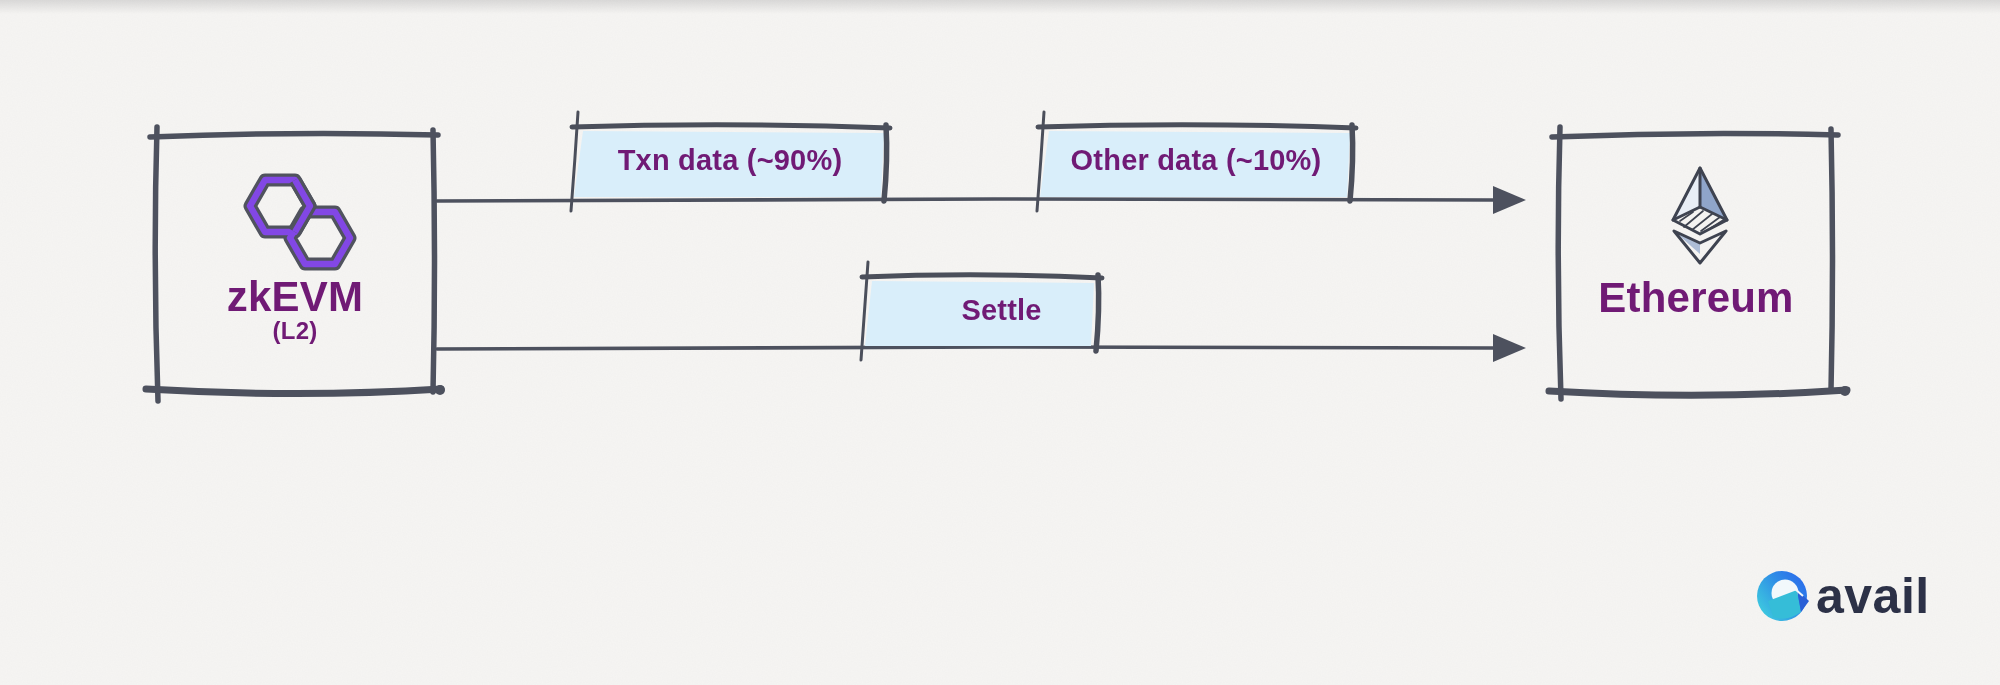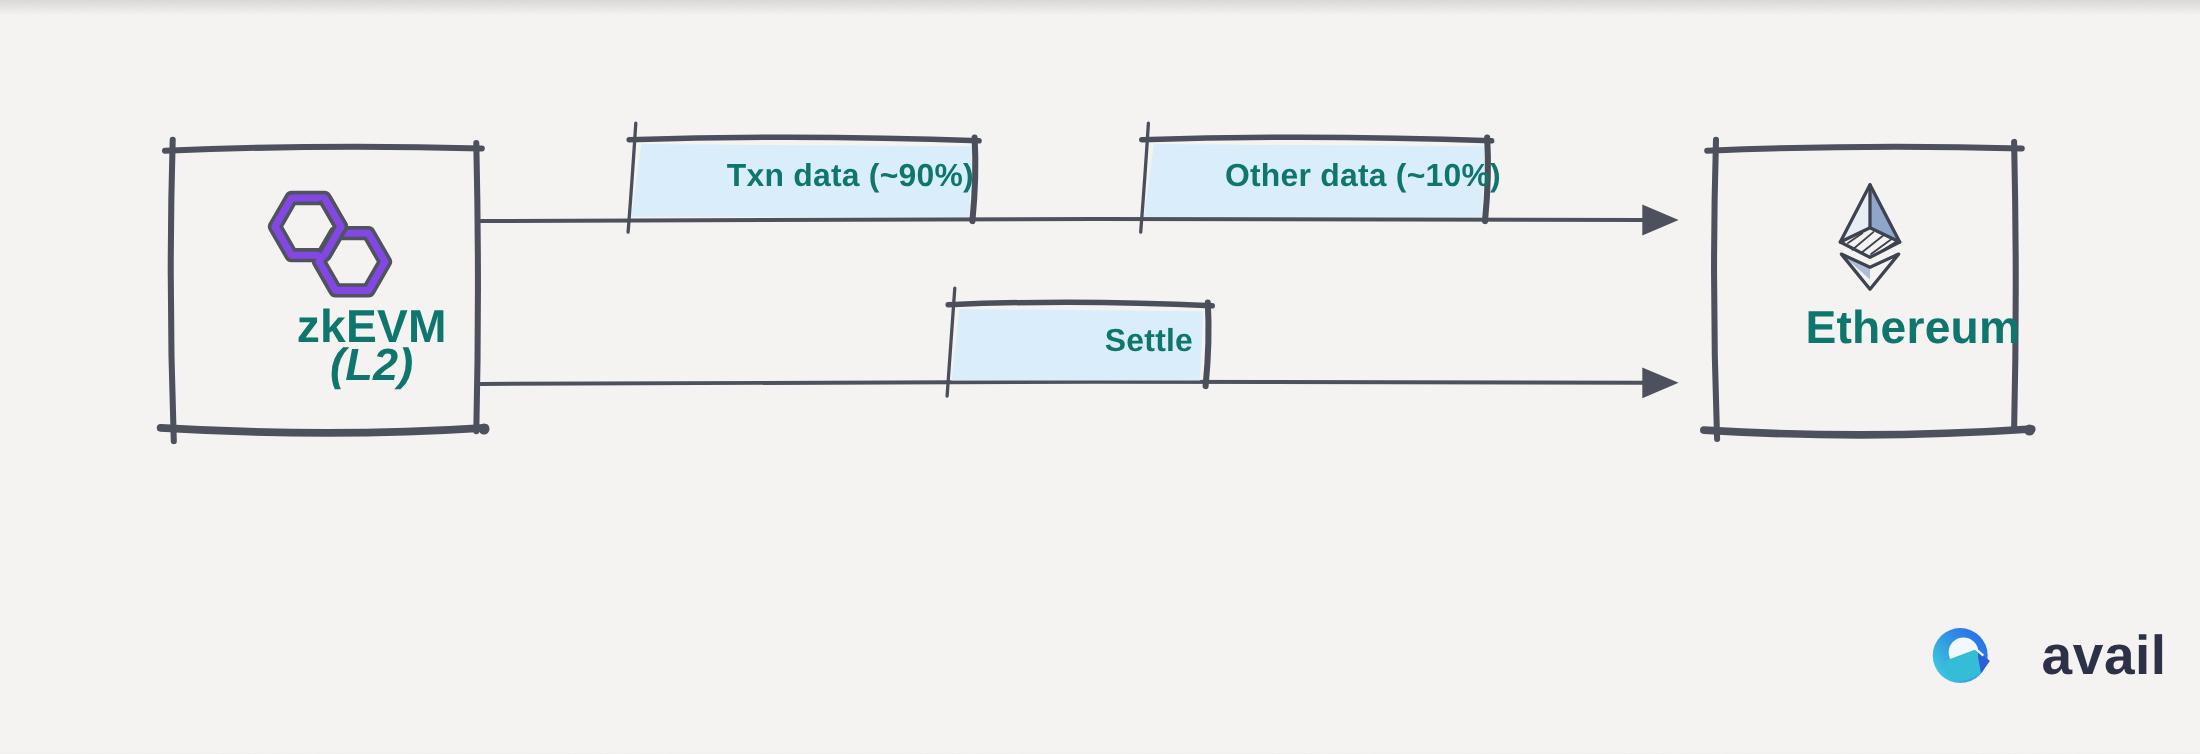--- a/index.html
+++ b/index.html
@@ -18,40 +18,38 @@
   .stage svg.layer {
     position: absolute;
     left: 0; top: 0;
     width: 2000px;
     height: 685px;
     display: block;
   }
   .t {
     position: absolute;
     font-weight: bold;
-    color: #0f766e;
+    color: #701a75;
     text-align: center;
     white-space: nowrap;
     letter-spacing: 0.2px;
-    margin-left: 43px;
   }
   .node-title   { font-size: 42px; line-height: 34px; }
-  .node-sub     { font-size: 41px; line-height: 34px; font-style: italic; }
+  .node-sub     { font-size: 24px; line-height: 34px; }
   .flag-label   { font-size: 29px; line-height: 32px; }
   .wordmark {
     position: absolute;
     left: 1816px;
     top: 566px;
     font-weight: bold;
     font-size: 50px;
     line-height: 60px;
     color: #2c3147;
     letter-spacing: 0.5px;
     text-align: center;
-    margin-left: 40px;
   }
   .topshade {
     position: absolute;
     left: 0; top: 0; width: 100%; height: 14px;
     background: linear-gradient(to bottom, rgba(90,90,95,0.18), rgba(90,90,95,0));
     pointer-events: none;
   }
 </style>
 </head>
 <body>

